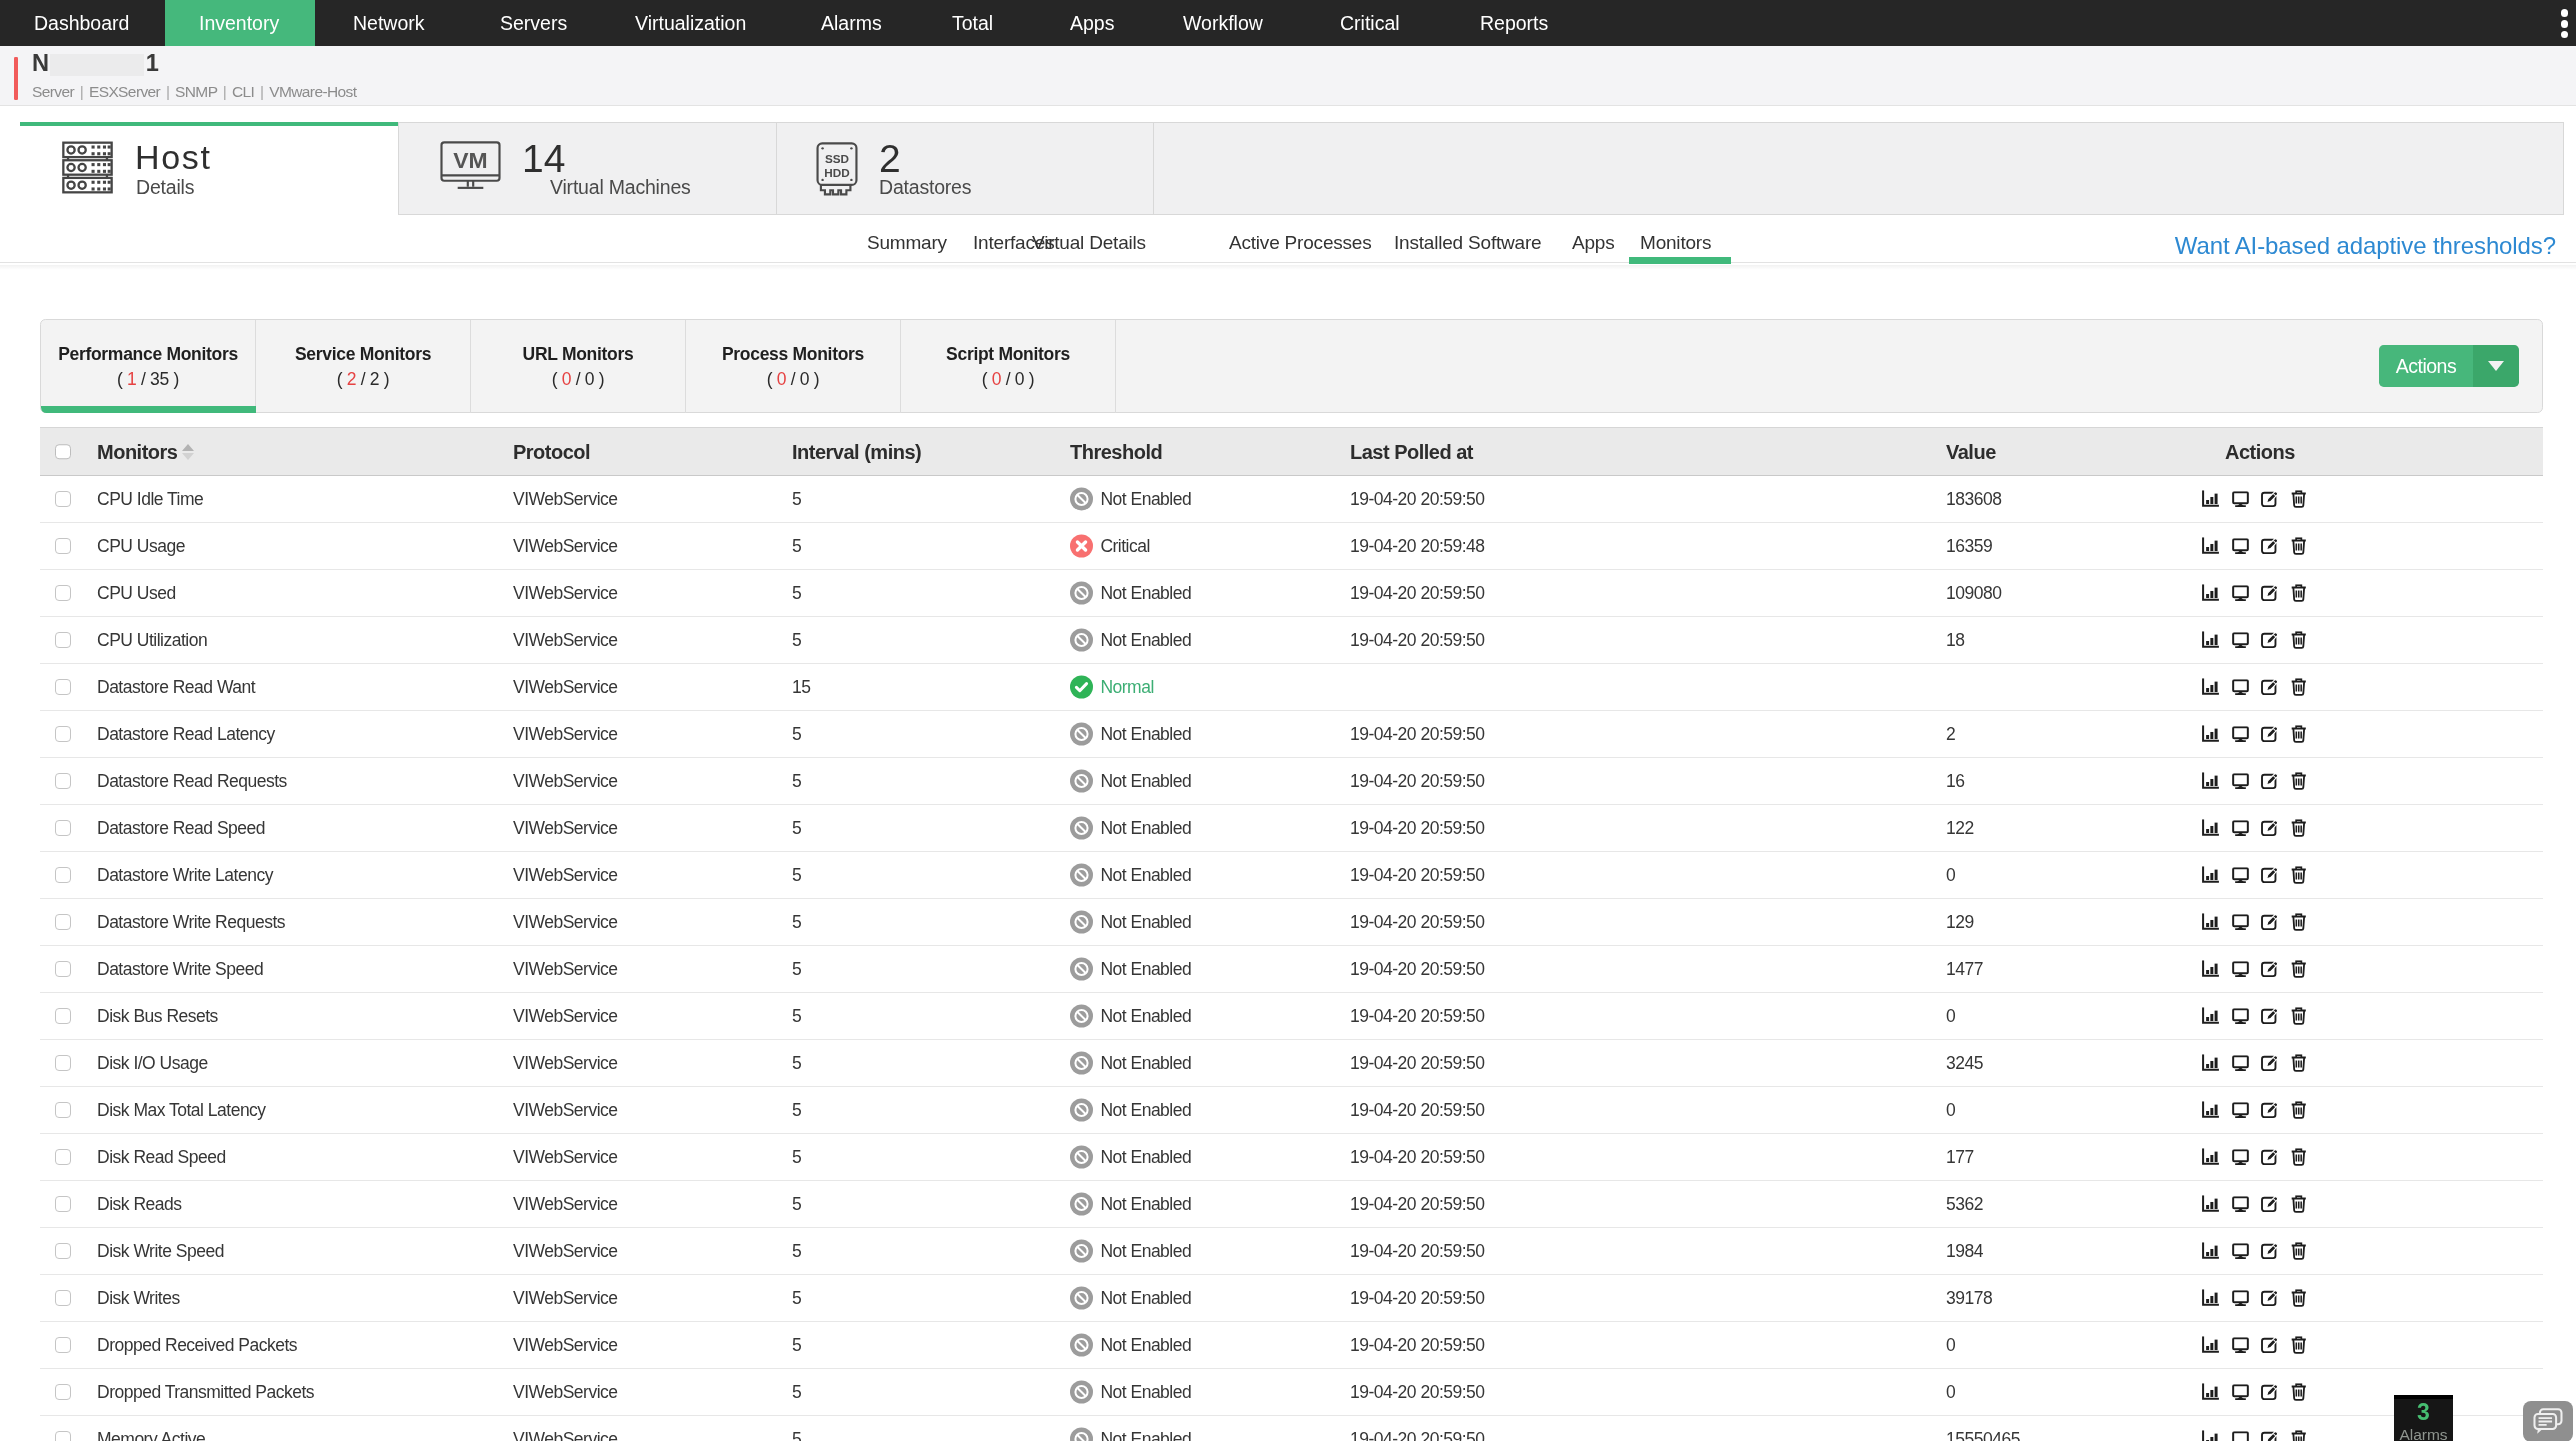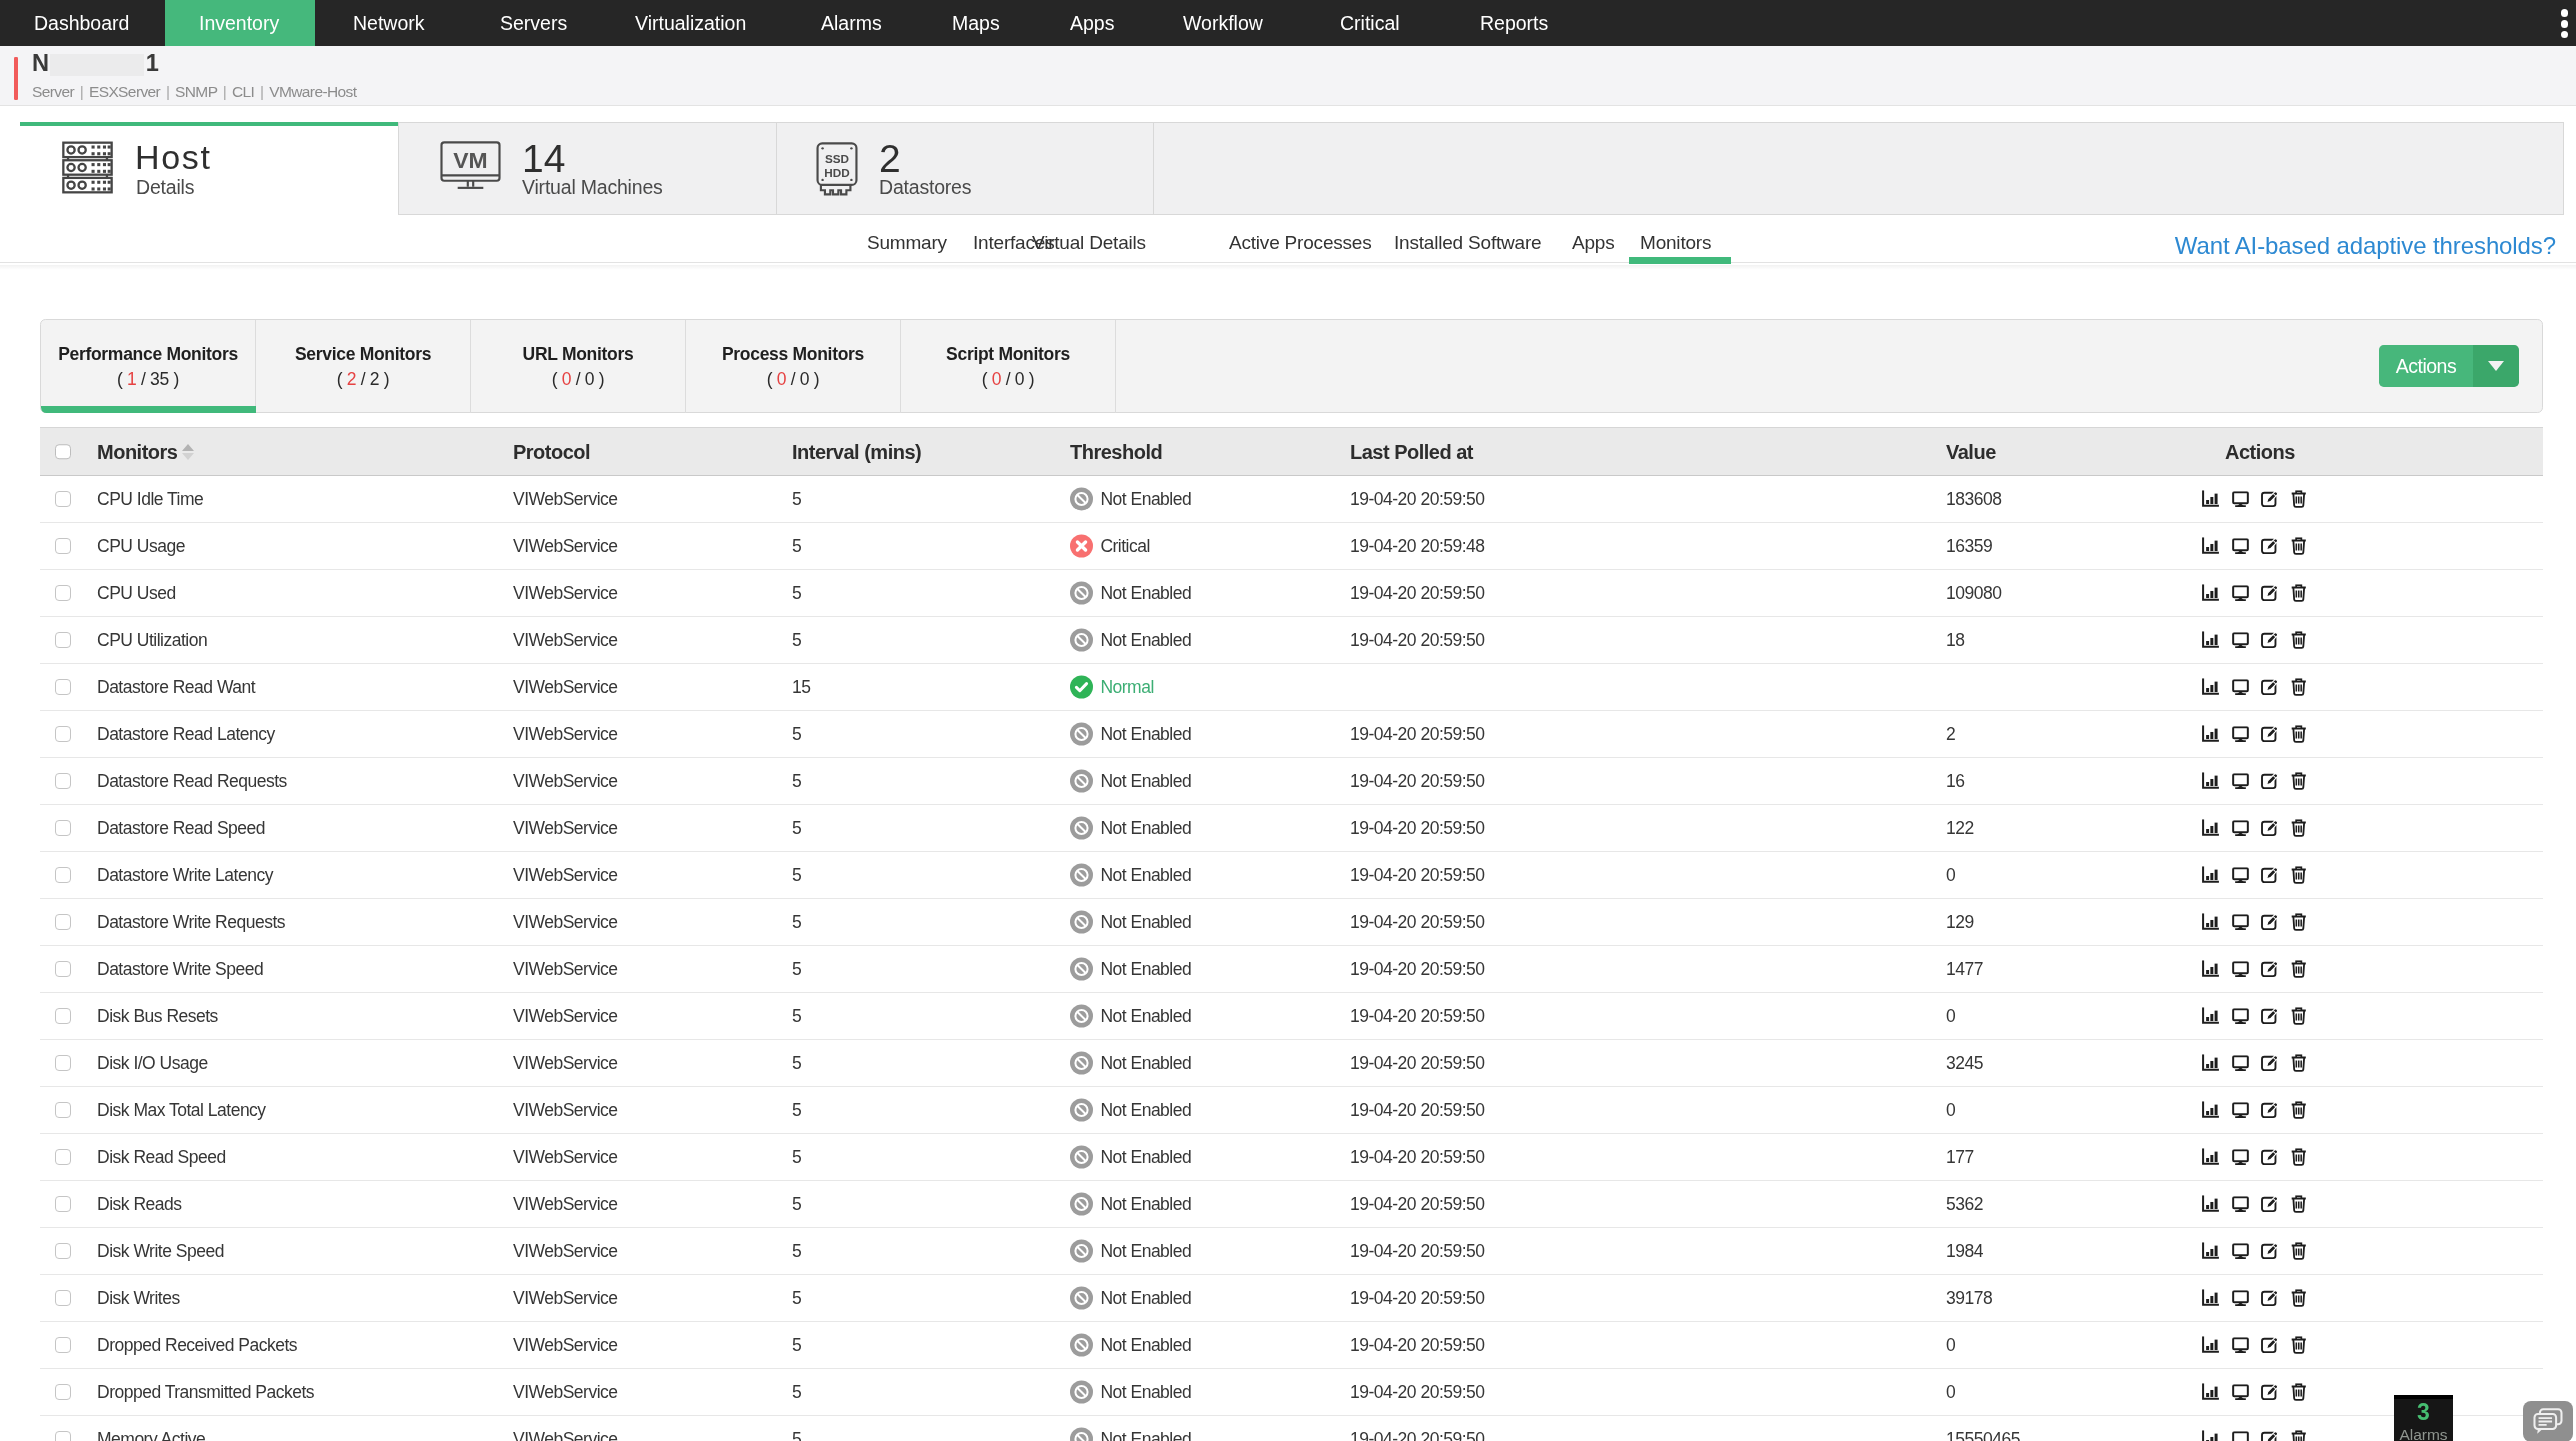--- a/index.html
+++ b/index.html
@@ -69,21 +69,21 @@
 <div id="page">
 
 <div id="nav">
       <div id="navgreen"></div>
 <div class="it" style="left:34px">Dashboard</div>
 <div class="it" style="left:199px">Inventory</div>
 <div class="it" style="left:353px">Network</div>
 <div class="it" style="left:500px">Servers</div>
 <div class="it" style="left:635px">Virtualization</div>
 <div class="it" style="left:821px">Alarms</div>
-<div class="it" style="left:952px">Maps</div>
+<div class="it" style="left:952px">Total</div>
 <div class="it" style="left:1070px">Apps</div>
 <div class="it" style="left:1183px">Workflow</div>
 <div class="it" style="left:1340px">Critical</div>
 <div class="it" style="left:1480px">Reports</div>
 <div id="dots">
         <i></i>
         <i></i>
         <i></i>
       </div>
 </div>
@@ -142,21 +142,21 @@
 <div class="tico" style="left:419px;top:17.5px"><svg width="61" height="58" viewBox="0 0 90 86">
 <g fill="none" stroke="#4a4a4a" stroke-width="3.2">
 <rect x="2" y="2" width="86" height="57" rx="4"></rect>
 <path d="M2 51h86"></path>
 <path d="M41 59v9M49 59v9"></path>
 <path d="M26 69.5h38"></path>
 </g>
 <text x="45" y="40" text-anchor="middle" font-family="Liberation Sans" font-size="34" font-weight="bold" fill="#555">VM</text>
 </svg></div>
 <div class="tbig" style="left:501px;top:16px;font-size:39px">14</div>
-<div class="tsmall" style="left:501px;top:55px">Virtual Machines</div>
+<div class="tsmall" style="left:529px;top:55px">Virtual Machines</div>
 <div class="tico" style="left:795px;top:19px"><svg width="42" height="55" viewBox="0 0 62 82">
 <g fill="none" stroke="#4a4a4a" stroke-width="3.2">
 <rect x="2" y="2" width="58" height="62" rx="7"></rect>
 <path d="M7 64v8h6v6h8v-6h4v6h8v-6h4v6h8v-6h6v-8"></path>
 </g>
 <circle cx="9.5" cy="9.5" r="1.8" fill="#4a4a4a"></circle>
           <circle cx="52.5" cy="9.5" r="1.8" fill="#4a4a4a"></circle>
 <circle cx="9.5" cy="56.5" r="1.8" fill="#4a4a4a"></circle>
           <circle cx="52.5" cy="56.5" r="1.8" fill="#4a4a4a"></circle>
 <text x="31" y="31" text-anchor="middle" font-family="Liberation Sans" font-size="17.5" font-weight="bold" fill="#4a4a4a">SSD</text>

